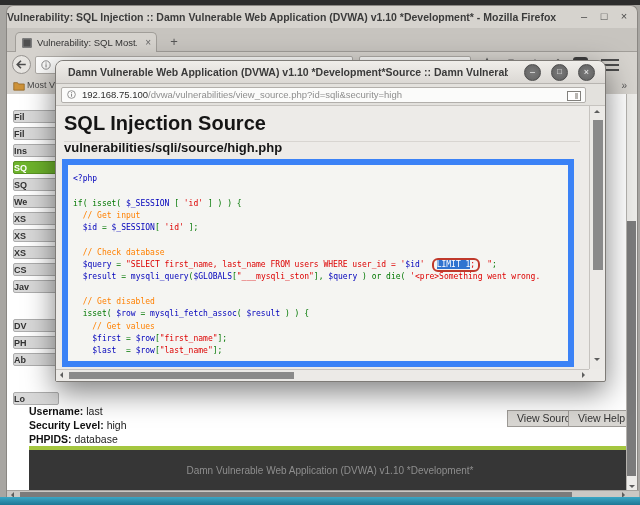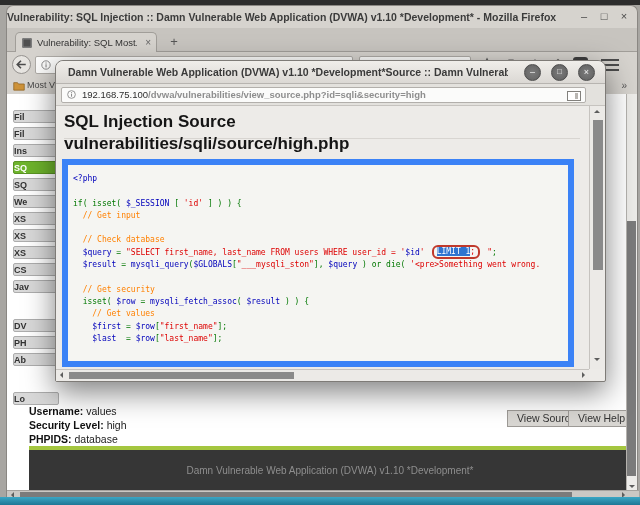--- a/index.html
+++ b/index.html
@@ -20,21 +20,21 @@
        border-radius:5px 5px 0 0;box-sizing:border-box;}
   .favicon{left:6px;top:5px;width:10px;height:10px;background:#4f4f4f;border-radius:2px;box-shadow:inset 0 0 0 1.5px #7d7d7d;}
   .tab-label{left:21px;top:0;width:100px;line-height:19px;font-size:9.5px;color:#333;white-space:nowrap;overflow:hidden;}
   .tab-close{right:5px;top:0;line-height:19px;font-size:10px;color:#666;}
   .newtab{left:158px;top:5px;width:18px;height:18px;line-height:18px;text-align:center;font-size:13px;color:#555;}
   .navbar{left:0;top:46px;width:100%;height:26px;background:#d6d3ce;}
   .backbtn{left:5px;top:3px;width:19px;height:19px;border-radius:50%;background:#e7e5e1;border:1px solid #969390;box-sizing:border-box;}
   .field{background:#fcfcfb;border:1px solid #aeaba6;border-radius:2px;box-sizing:border-box;height:18px;top:4px;}
   .urlfield{left:28px;width:318px;}
   .urltext{left:21px;top:0;line-height:16px;font-size:9.5px;white-space:nowrap;overflow:hidden;width:272px;}
-  .dom{color:#2e2e2e;} .pth{color:#8e8e8e;font-weight:bold;}
+  .dom{color:#2e2e2e;} .pth{color:#8e8e8e;}
   .searchfield{left:352px;width:112px;}
   .searchtext{left:20px;top:0;line-height:16px;font-size:9.5px;color:#8c8c8c;}
   .tbicon{top:5px;width:16px;height:16px;}
   .extbox{left:566px;top:5px;width:15px;height:15px;background:#3f3f3f;border-radius:3px;}
   .extbox:after{content:"";position:absolute;left:4px;top:5px;border:3.5px solid transparent;border-top-color:#f0f0f0;}
   .burger{left:594px;top:7px;width:18px;height:12px;}
   .burger div{height:2px;background:#4c4c4c;margin-bottom:3px;}
   .bookmarksbar{left:0;top:72px;width:100%;height:16px;background:#d6d3ce;}
   .bm-label{left:20px;top:0;line-height:15px;font-size:9px;color:#474747;}
   .bm-overflow{right:10px;top:0;line-height:15px;font-size:10px;color:#555;}
@@ -70,23 +70,23 @@
           border-radius:8px 8px 0 0;border-bottom:1px solid #b7b4b0;box-sizing:border-box;}
   .ptitle-text{left:12px;top:0;width:440px;line-height:22px;font-size:10.5px;font-weight:600;color:#3a3a3a;
                white-space:nowrap;overflow:hidden;}
   .pbtn{top:3px;width:17px;height:17px;border-radius:50%;background:radial-gradient(#7c7c7c,#5f5f5f);
         border:1px solid #4d4d4d;box-sizing:border-box;color:#f2f2f2;text-align:center;line-height:14px;font-size:9px;}
   .purl{left:0;top:23px;width:100%;height:22px;background:#e3e1dd;border-bottom:1px solid #c6c3bf;box-sizing:border-box;}
   .pfield{left:5px;top:3px;width:525px;height:16px;background:#fbfbfa;border:1px solid #b2afab;border-radius:2px;box-sizing:border-box;}
   .ptext{left:20px;top:0;line-height:14px;font-size:9.5px;white-space:nowrap;overflow:hidden;width:480px;}
   .reader{right:4px;top:3px;width:12px;height:8px;border:1px solid #82807c;background:#fff;}
   .reader:after{content:"";position:absolute;right:2px;top:1px;width:3px;height:6px;background:#b9b6b2;}
-  .ph1{left:8px;top:51px;width:516px;font-size:17px;font-weight:bold;color:#151515;
+  .ph1{left:8px;top:51px;width:516px;font-size:20px;font-weight:bold;color:#151515;
        border-bottom:1px solid #d8d5d1;padding-bottom:6px;}
-  .ph2{left:8px;top:73px;font-size:17px;font-weight:bold;color:#151515;}
+  .ph2{left:8px;top:79px;font-size:13px;font-weight:bold;color:#151515;}
   .codebox{left:6px;top:98px;width:512px;height:208px;background:#f5f5f2;border:6px solid #3b82f6;
            box-sizing:border-box;overflow:hidden;padding:8px 0 0 5px;}
   .code-line{height:12.3px;font:8px/12.3px "DejaVu Sans Mono",monospace;white-space:pre;}
   .tok-b{color:#0000BB;} .tok-g{color:#007700;} .tok-r{color:#DD0000;} .tok-o{color:#FF8000;}
   .tok-sel{background:#2f74d0;color:#ffffff;}
   .annotation-box{display:inline-block;border:2px solid #c0392b;border-radius:6px;padding:0 3px;
                   margin:-3px 7px;line-height:10px;vertical-align:middle;}
   .pvscroll{left:533px;top:45px;width:16px;height:263px;background:#eceae7;border-left:1px solid #c6c3bf;box-sizing:border-box;}
   .pvthumb{left:3px;top:14px;width:10px;height:150px;background:#8a8a8a;}
   .phscroll{left:0;top:308px;width:533px;height:12px;background:#eceae7;border-top:1px solid #c6c3bf;box-sizing:border-box;}
@@ -184,21 +184,21 @@
           <div class="menu-btn">XS</div>
           <div class="menu-btn">CS</div>
           <div class="menu-btn">Jav</div>
           <div class="menu-btn group-gap">DV</div>
           <div class="menu-btn">PH</div>
           <div class="menu-btn">Ab</div>
           <div class="menu-btn group-gap">Lo</div>
         </div>
 
       <div class="abs infoblock">
-        <div><b>Username:</b> <span>values</span></div>
+        <div><b>Username:</b> <span>last</span></div>
         <div><b>Security Level:</b> <span>high</span></div>
         <div><b>PHPIDS:</b> <span>database</span></div>
       </div>
       <div class="abs pagebtn" style="left:500px;">View Source</div>
       <div class="abs pagebtn" style="left:561px;">View Help</div>
 
       <div class="abs greenline"></div>
       <div class="abs dvwa-footer">Damn Vulnerable Web Application (DVWA) v1.10 *Development*</div>
     </div>
 
@@ -233,26 +233,27 @@
     </div>
 
     <div class="abs ph1">SQL Injection Source</div>
     <div class="abs ph2">vulnerabilities/sqli/source/high.php</div>
 
     <div class="abs codebox" id="codebox">
         <div class="code-line"><span class="tok-b">&lt;?php</span></div>
         <div class="code-line"></div>
         <div class="code-line"><span class="tok-g">if( isset( </span><span class="tok-b">$_SESSION</span><span class="tok-g"> [ </span><span class="tok-r">'id'</span><span class="tok-g"> ] ) ) {</span></div>
         <div class="code-line"><span class="tok-o">  // Get input</span></div>
+        <div class="code-line"><span class="tok-g">  </span><span class="tok-b">$id</span><span class="tok-g"> = </span><span class="tok-b">$_SESSION</span><span class="tok-g">[ </span><span class="tok-r">'id'</span><span class="tok-g"> ];</span></div>
         <div class="code-line"></div>
         <div class="code-line"><span class="tok-o">  // Check database</span></div>
         <div class="code-line"><span class="tok-g">  </span><span class="tok-b">$query</span><span class="tok-g"> = </span><span class="tok-r">"SELECT first_name, last_name FROM users WHERE user_id = '</span><span class="tok-b">$id</span><span class="tok-r">'</span><span class="annotation-box"><span class="tok-sel">LIMIT 1</span><span class="tok-r">;</span></span><span class="tok-r">"</span><span class="tok-g">;</span></div>
         <div class="code-line"><span class="tok-g">  </span><span class="tok-b">$result</span><span class="tok-g"> = </span><span class="tok-b">mysqli_query</span><span class="tok-g">(</span><span class="tok-b">$GLOBALS</span><span class="tok-g">[</span><span class="tok-r">"___mysqli_ston"</span><span class="tok-g">], </span><span class="tok-b">$query</span><span class="tok-g"> ) or die( </span><span class="tok-r">'&lt;pre&gt;Something went wrong.</span></div>
         <div class="code-line"></div>
-        <div class="code-line"><span class="tok-o">  // Get security</span></div>
+        <div class="code-line"><span class="tok-o">  // Get disabled</span></div>
         <div class="code-line"><span class="tok-g">  isset( </span><span class="tok-b">$row</span><span class="tok-g"> = </span><span class="tok-b">mysqli_fetch_assoc</span><span class="tok-g">( </span><span class="tok-b">$result</span><span class="tok-g"> ) ) {</span></div>
         <div class="code-line"><span class="tok-o">    // Get values</span></div>
         <div class="code-line"><span class="tok-g">    </span><span class="tok-b">$first</span><span class="tok-g"> = </span><span class="tok-b">$row</span><span class="tok-g">[</span><span class="tok-r">"first_name"</span><span class="tok-g">];</span></div>
         <div class="code-line"><span class="tok-g">    </span><span class="tok-b">$last</span><span class="tok-g">  = </span><span class="tok-b">$row</span><span class="tok-g">[</span><span class="tok-r">"last_name"</span><span class="tok-g">];</span></div>
       </div>
 
     <div class="abs pvscroll">
       <div class="abs tri tri-up" style="left:4px;top:4px;"></div>
       <div class="abs pvthumb"></div>
       <div class="abs tri tri-down" style="left:4px;bottom:8px;"></div>

